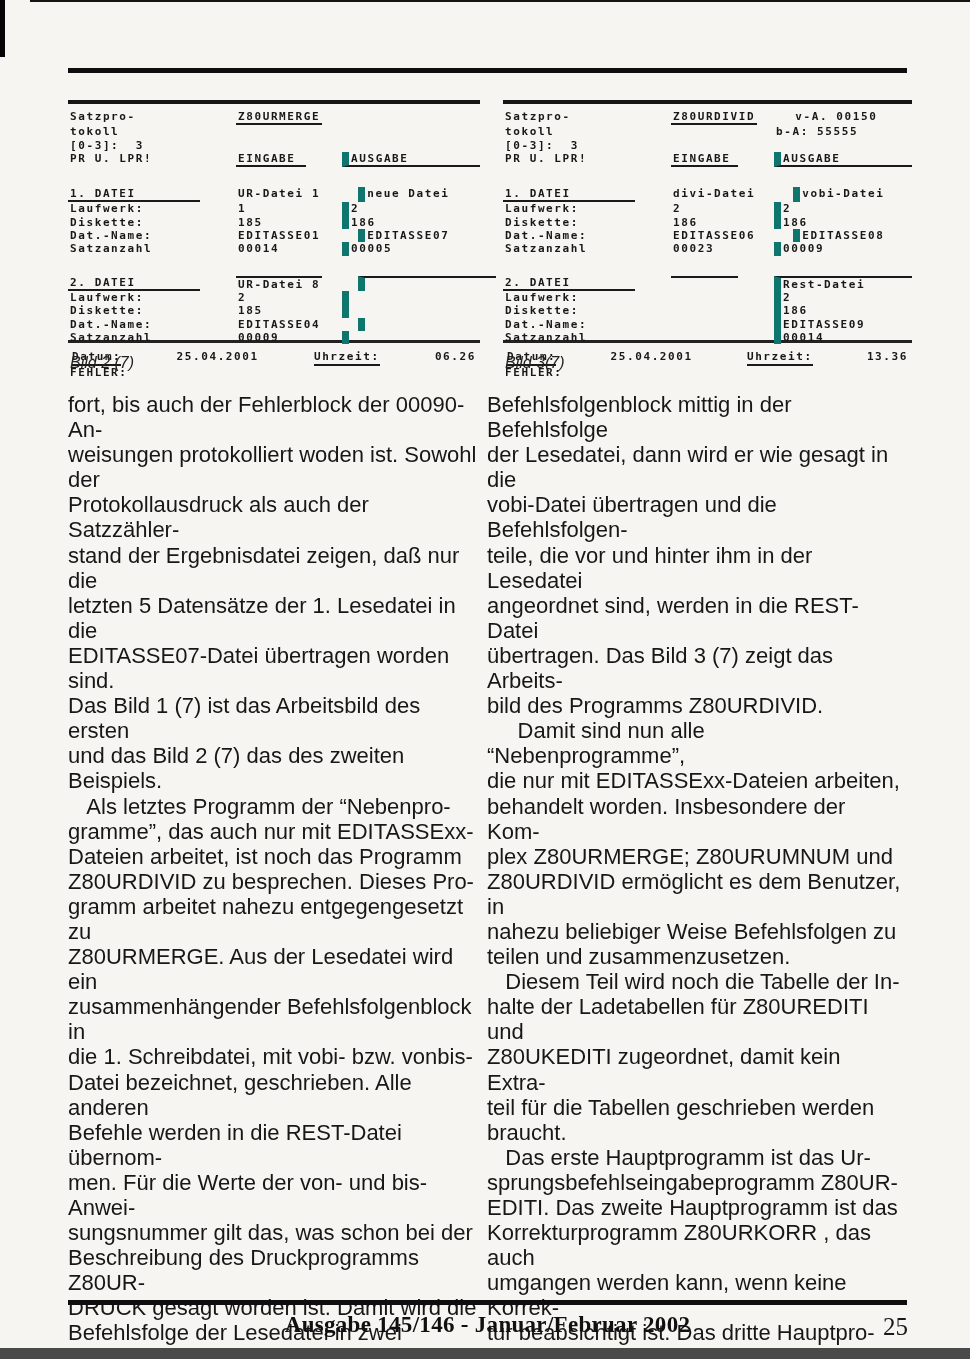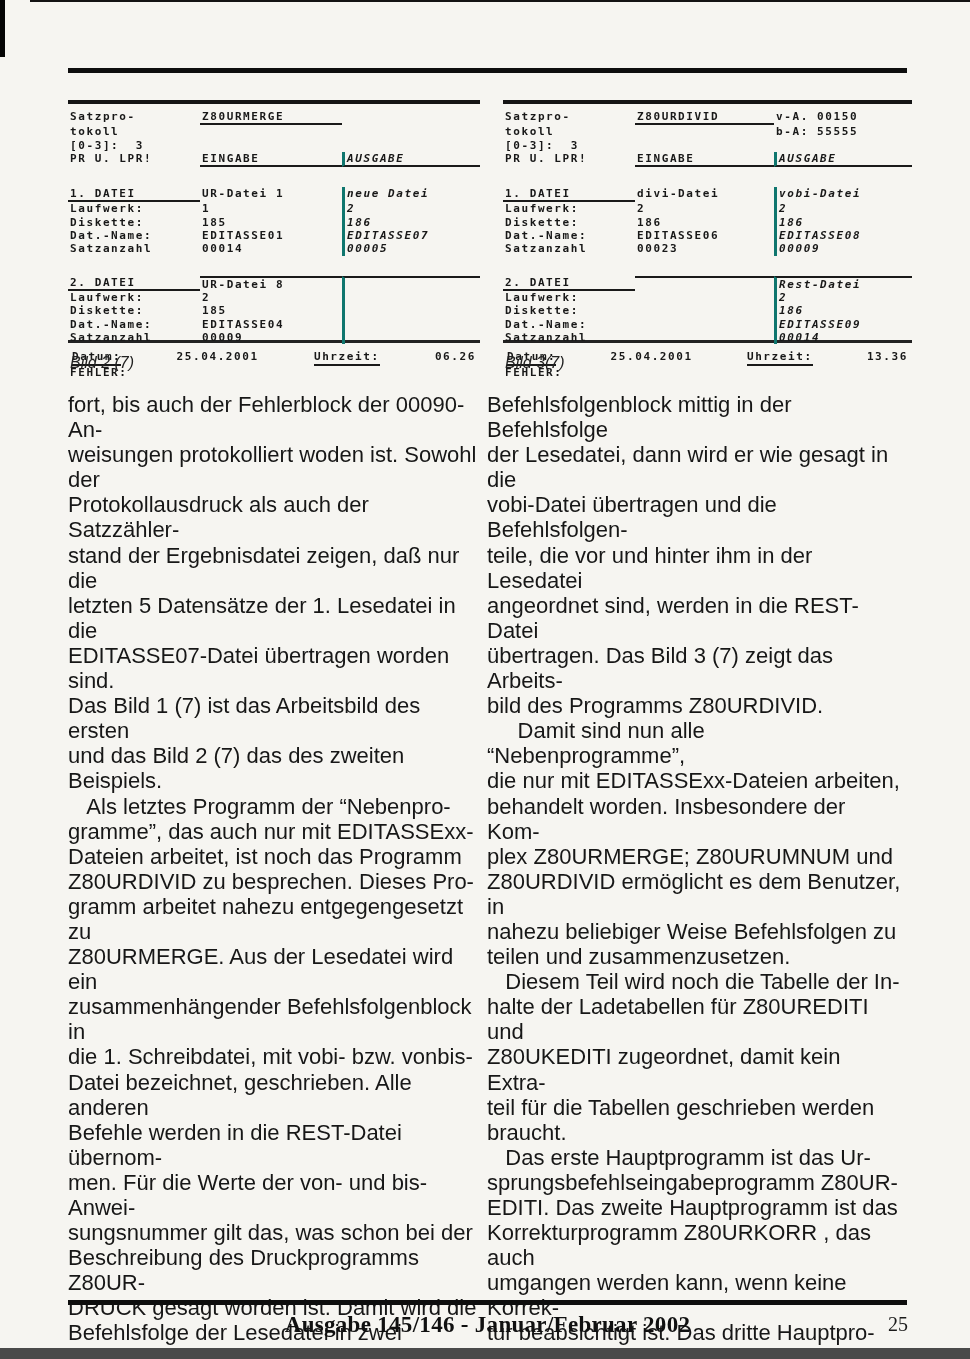--- a/index.html
+++ b/index.html
@@ -20,26 +20,26 @@
   
   .terminal{
     position:absolute;top:100px;height:243px;
     border-top:4px solid #151515;border-bottom:3px solid #222;
     font-family:"DejaVu Sans Mono",monospace;font-weight:bold;
     font-size:11px;letter-spacing:1.6px;color:#181818;
     padding-top:6px;box-sizing:border-box;
   }
   .t-left{left:68px;width:412px;}
   .t-right{left:503px;width:409px;}
-  .t-row{display:grid;grid-template-columns:132px 1fr 138px;line-height:13.3px;min-height:13.3px;}
+  .t-row{display:grid;grid-template-columns:132px 1fr 138px;line-height:13.3px;min-height:13.3px;gap:36px;}
   .t-row.gap{margin-top:20px;}
   .tc{padding:0 2px;white-space:pre;}
   .tc.c{}
   .tc.u{border-bottom:2px solid #1a1a1a;}
-  .tc.sep{border-left:3px solid #0f766e;font-style:italic;}
+  .tc.sep{border-left:7px solid #0f766e;}
   .tc.bt{border-top:2px solid #1a1a1a;}
   .t-datum{display:flex;justify-content:space-between;margin-top:6px;padding:0 4px;line-height:14px;}
   .t-datum .u{border-bottom:2px solid #1a1a1a;}
   .t-fehler{line-height:14px;padding:0 2px;}
 
   
   .caption{
     position:absolute;top:354px;font-style:italic;font-size:16px;color:#222;
   }
   .cap-left{left:70px;} .cap-right{left:505px;}
@@ -53,21 +53,21 @@
   .col-left{left:68px;} .col-right{left:487px;}
 
   
   .footer-issue{
     position:absolute;top:1312px;left:68px;width:839px;text-align:center;
     font-family:"Liberation Serif",serif;font-weight:bold;font-size:23px;color:#101010;
     letter-spacing:.3px;
   }
   .footer-page{
     position:absolute;top:1313px;right:62px;
-    font-family:"Liberation Serif",serif;font-size:20px;color:#1a1a1a;
+    font-family:"Liberation Serif",serif;font-size:25px;color:#1a1a1a;
   }
 </style>
 </head>
 <body>
 
 <div class="top-hairline"></div>
 <div class="left-edge-bar"></div>
 <div class="rule rule-top"></div>
 
 <section class="terminal t-left" id="terminal-0">

